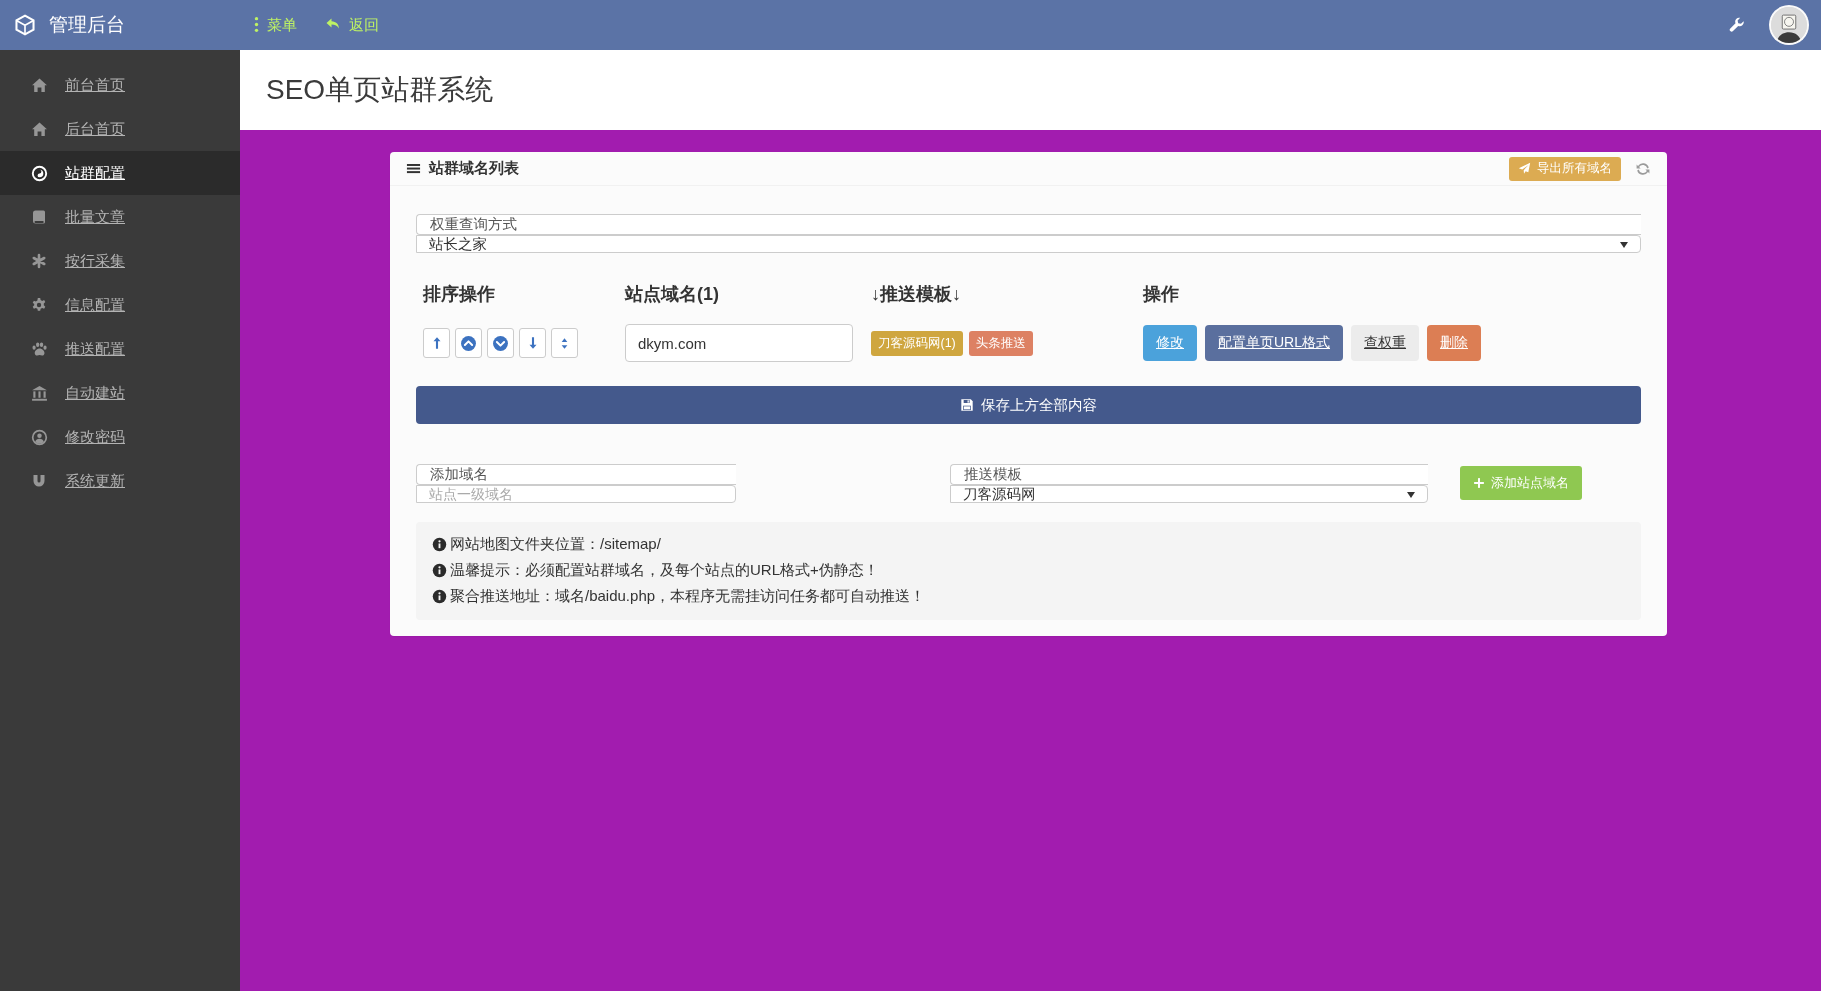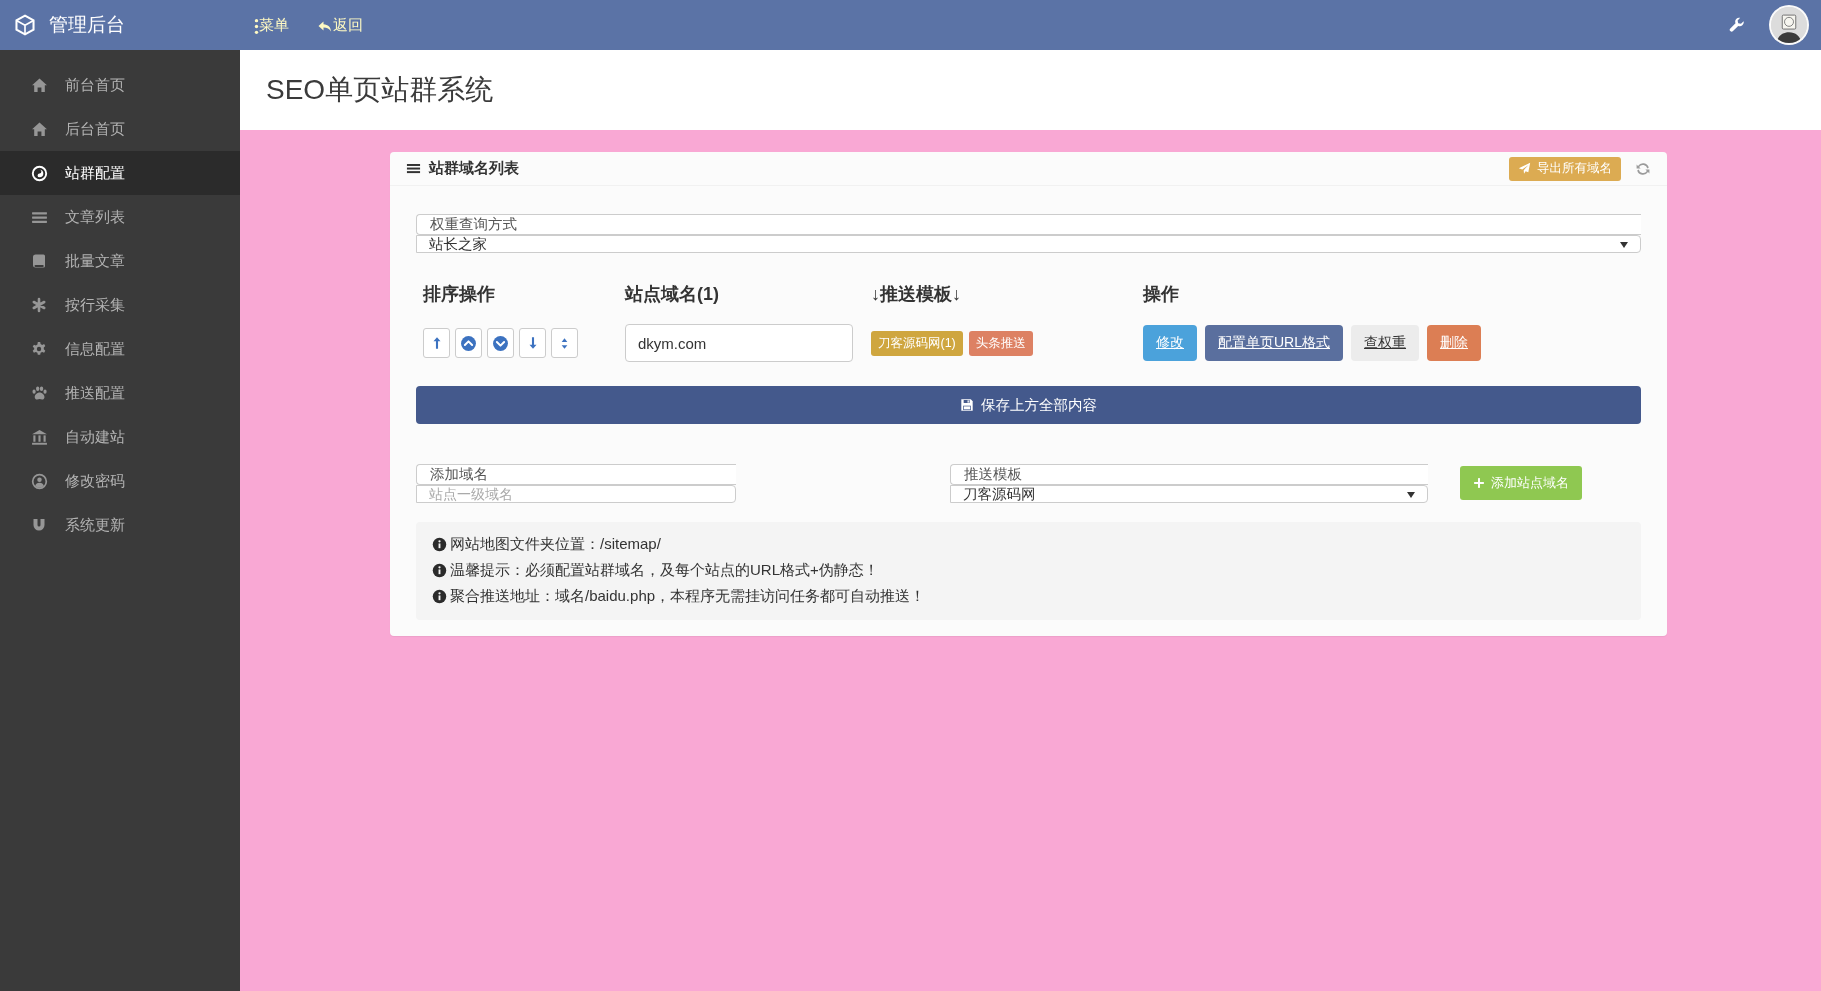--- a/index.html
+++ b/index.html
@@ -3,36 +3,36 @@
 <meta charset="utf-8">
 <style>
   * { margin:0; padding:0; box-sizing:border-box; }
   html,body { width:1821px; height:991px; }
   body { font-family:"Liberation Sans","DejaVu Sans",sans-serif; background:#efefef; position:relative; overflow:hidden; color:#333; }
   svg { display:block; }
 
   
   .navbar { position:absolute; top:0; left:0; width:100%; height:50px; background:#5b73a6; display:flex; align-items:center; z-index:10; }
   .brand { display:flex; align-items:center; gap:13px; padding-left:14px; width:240px; color:#fff; font-size:19px; cursor:pointer; }
-  .nav-link { display:flex; align-items:flex-end; color:#fef9c3; font-size:15px; cursor:pointer; }
+  .nav-link { display:flex; align-items:flex-start; gap:8px; color:#bef264; font-size:15px; cursor:pointer; }
   .nav-link.menu { margin-left:14px; }
   .nav-link.back { margin-left:28px; }
   .nav-right { margin-left:auto; display:flex; align-items:center; gap:24px; padding-right:12px; }
   .wrench { color:#fff; cursor:pointer; display:flex; }
   .avatar { width:40px; height:40px; border-radius:50%; border:2px solid rgba(255,255,255,.85); overflow:hidden; background:#d9d9d9; cursor:pointer; }
 
   
   .sidebar { position:absolute; top:50px; left:0; width:240px; height:941px; background:#3a3a3a; padding-top:13px; }
-  .side-item { height:44px; display:flex; align-items:center; gap:17px; padding-left:30px; color:#b3b3b3; font-size:15px; cursor:pointer; }
+  .side-item { height:44px; display:flex; align-items:center; gap:17px; padding-left:30px; color:#b3b3b3; font-size:15px; cursor:pointer;text-decoration:underline; }
   .side-item .si { width:18px; display:flex; justify-content:center; color:#969696; }
   .side-item.active { background:#2b2b2b; color:#fff; }
   .side-item.active .si { color:#fff; }
 
   
-  .main { position:absolute; left:240px; top:50px; width:1581px; height:941px; background:#f9a8d4; }
+  .main { position:absolute; left:240px; top:50px; width:1581px; height:941px; background:#a21caf; }
   .title-band { height:80px; background:#fff; display:flex; align-items:center; padding-left:26px; font-size:28px; color:#3a3a3a; }
 
   .card { position:absolute; left:150px; top:102px; width:1277px; background:#fbfbfb; border-radius:4px; box-shadow:0 1px 1px rgba(0,0,0,.05); }
   .card-header { height:34px; display:flex; align-items:center; padding:0 16px; border-bottom:1px solid #f1f1f1; }
   .card-title { display:flex; align-items:center; gap:8px; font-size:15px; font-weight:bold; color:#333; }
   .header-right { margin-left:auto; display:flex; align-items:center; gap:14px; }
   .export-btn { display:flex; align-items:center; gap:6px; background:#dcab52; color:#fff; font-size:12.5px; height:24px; padding:0 9px; border-radius:3px; border:none; cursor:pointer; font-family:inherit; }
   .refresh-icon { color:#9b9b9b; display:flex; cursor:pointer; }
 
   .card-body { padding:28px 26px 16px; }
@@ -141,30 +141,20 @@
     <span class="si">
         <svg viewBox="0 0 16 16" width="17" height="17">
           <circle cx="8" cy="8" r="6.3" fill="none" stroke="currentColor" stroke-width="1.8"></circle>
           <path d="M8 4.4a3.6 3.6 0 0 1 0 7.2 1.8 1.8 0 0 1 0-3.6 1.8 1.8 0 0 0 0-3.6z" fill="currentColor"></path>
         </svg>
       </span>
     <span>站群配置</span>
   </div>
   <div class="side-item">
     <span class="si">
-        <svg viewBox="0 0 16 16" width="17" height="17" fill="currentColor">
-          <rect x="1" y="3" width="14" height="2.2" rx=".4"></rect>
-          <rect x="1" y="7" width="14" height="2.2" rx=".4"></rect>
-          <rect x="1" y="11" width="14" height="2.2" rx=".4"></rect>
-        </svg>
-      </span>
-    <span>文章列表</span>
-  </div>
-  <div class="side-item">
-    <span class="si">
         <svg viewBox="0 0 16 16" width="16" height="16" fill="currentColor">
           <path d="M4.5 1.5h8A1.5 1.5 0 0 1 14 3v10a1.5 1.5 0 0 1-1.5 1.5h-8A2.5 2.5 0 0 1 2 12V4a2.5 2.5 0 0 1 2.5-2.5zm0 10.5a1 1 0 0 0 0 2h8v-2z"></path>
         </svg>
       </span>
     <span>批量文章</span>
   </div>
   <div class="side-item">
     <span class="si">
         <svg viewBox="0 0 16 16" width="16" height="16" fill="none" stroke="currentColor" stroke-width="2.6" stroke-linecap="round">
           <path d="M8 2v12M2.8 5l10.4 6M13.2 5 2.8 11"></path>

